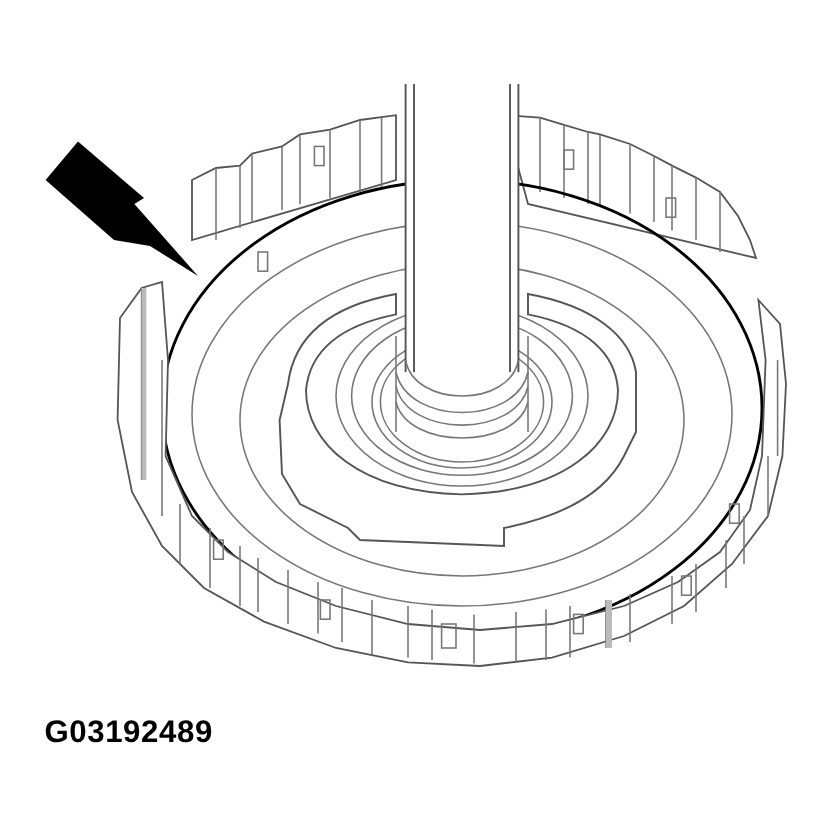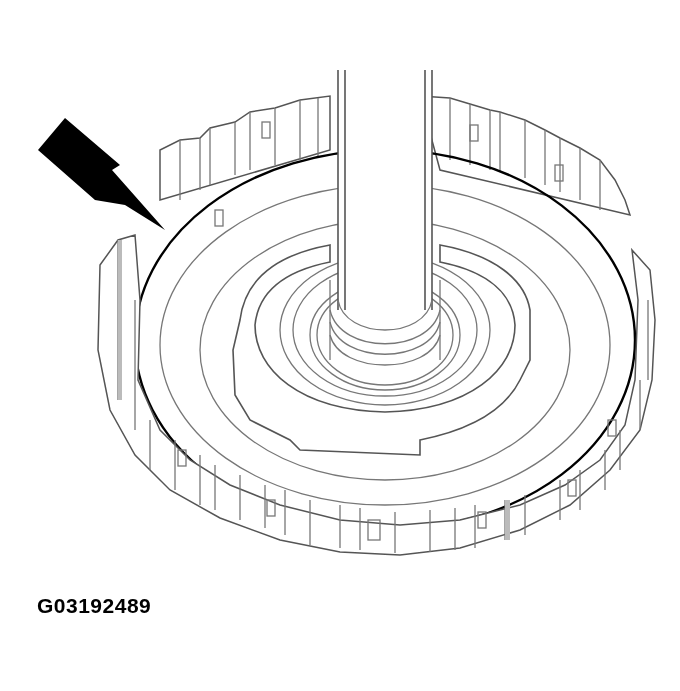--- a/index.html
+++ b/index.html
@@ -23,21 +23,21 @@
     }
     .figure svg {
       width: 680px;
       height: 580px;
       display: block;
     }
     .figure-id {
       position: absolute;
       left: 37px;
       top: 594px;
-      font-size: 21px;
+      font-size: 26px;
       font-weight: bold;
       color: #000000;
       letter-spacing: 0.5px;
       font-family: "Liberation Sans", sans-serif;
     }
     .ln { fill: none; stroke: #555; stroke-width: 1.6; }
     .ln2 { fill: none; stroke: #777; stroke-width: 1.3; }
     .dk { fill: none; stroke: #000; stroke-width: 2.4; }
     .tooth { fill: #fff; stroke: #555; stroke-width: 1.5; }
     .shade { fill: #bbb; stroke: none; }

